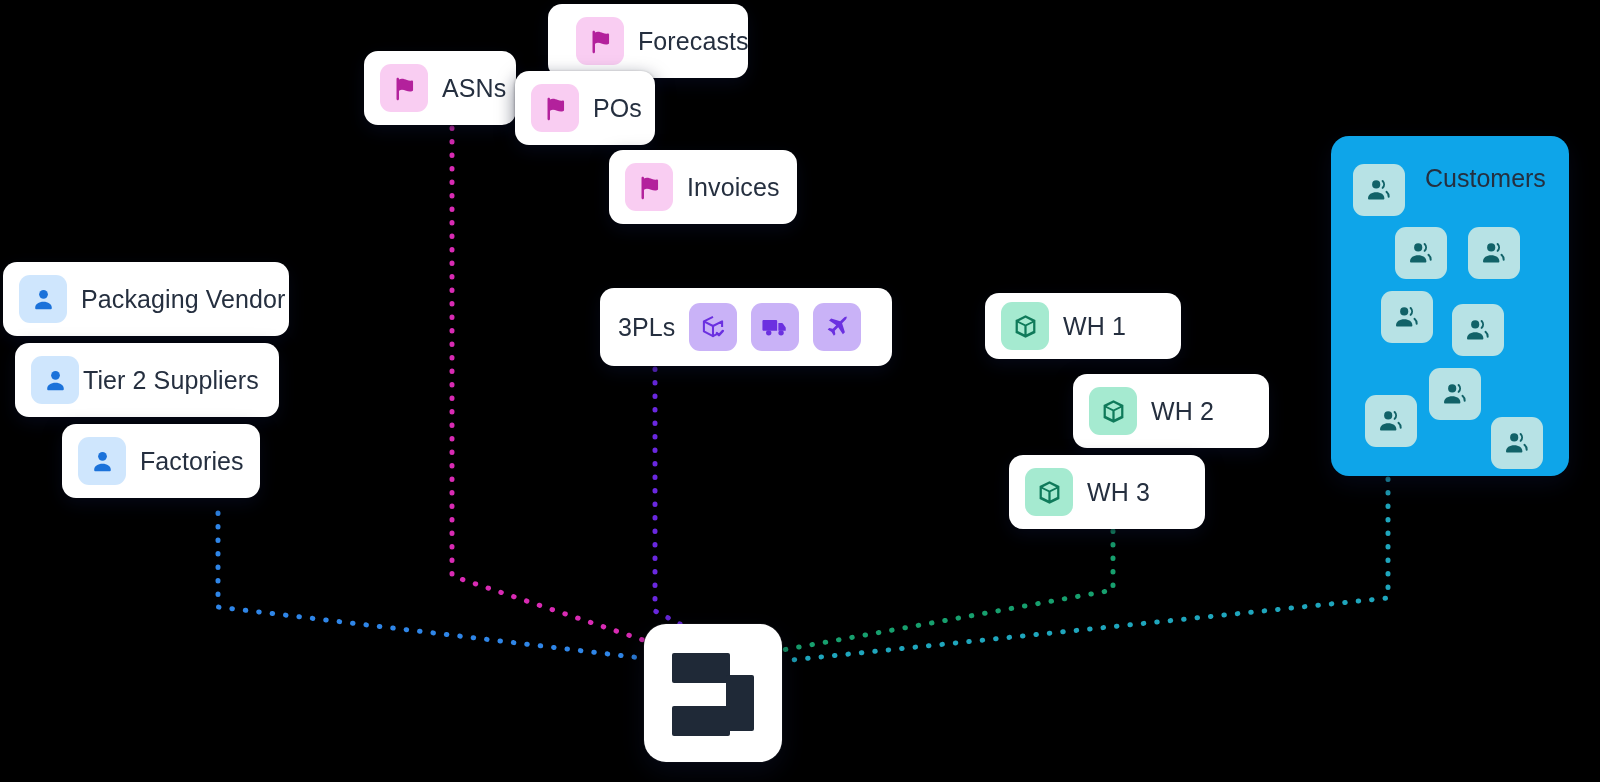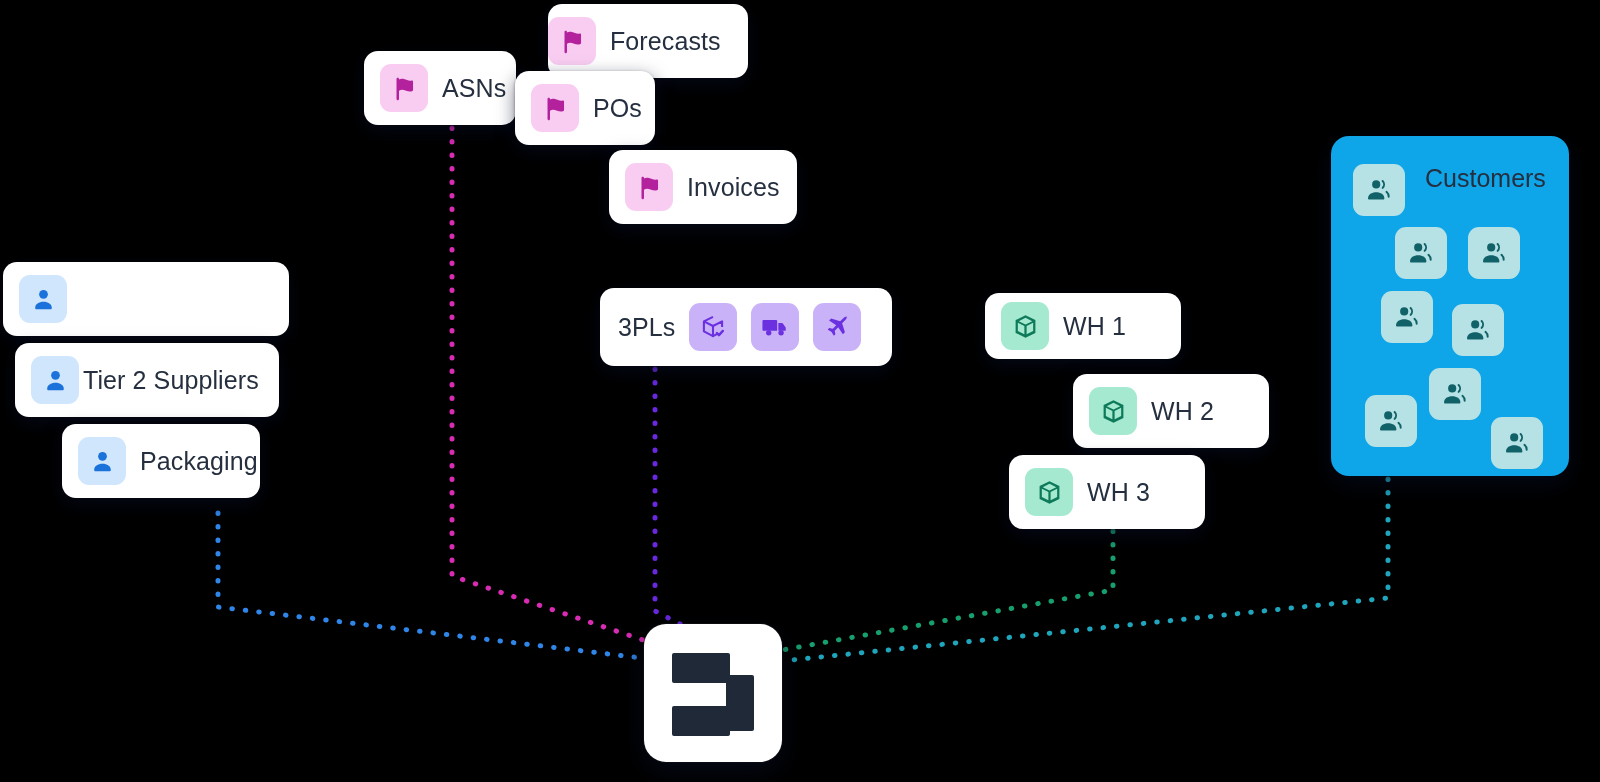--- a/index.html
+++ b/index.html
@@ -66,40 +66,41 @@
   </svg>
 
   <div id="cards-layer">
       <div class="card" style="left: 3px; top: 262px; width: 286px; height: 74px; padding: 0px 16px; gap: 14px; z-index: 10;">
         <span class="tile" style="background: rgb(207, 230, 253); width: 48px; height: 48px;">
           <svg width="27" height="27" viewBox="0 0 24 24">
             <circle cx="12" cy="7.4" r="3.9" fill="#1b72da"></circle>
             <path fill="#1b72da" d="M4.6 19.6c0-3.6 3.3-5.6 7.4-5.6s7.4 2 7.4 5.6c0 .7-.5 1.1-1.2 1.1H5.8c-.7 0-1.2-.4-1.2-1.1z"></path>
           </svg>
         </span>
+        <span class="label">Packaging Vendor</span>
       </div>
       <div class="card" style="left: 15px; top: 343px; width: 264px; height: 74px; padding: 0px 16px; gap: 4px; z-index: 11;">
         <span class="tile" style="background: rgb(207, 230, 253); width: 48px; height: 48px;">
           <svg width="27" height="27" viewBox="0 0 24 24">
             <circle cx="12" cy="7.4" r="3.9" fill="#1b72da"></circle>
             <path fill="#1b72da" d="M4.6 19.6c0-3.6 3.3-5.6 7.4-5.6s7.4 2 7.4 5.6c0 .7-.5 1.1-1.2 1.1H5.8c-.7 0-1.2-.4-1.2-1.1z"></path>
           </svg>
         </span>
         <span class="label">Tier 2 Suppliers</span>
       </div>
       <div class="card" style="left: 62px; top: 424px; width: 198px; height: 74px; padding: 0px 16px; gap: 14px; z-index: 12;">
         <span class="tile" style="background: rgb(207, 230, 253); width: 48px; height: 48px;">
           <svg width="27" height="27" viewBox="0 0 24 24">
             <circle cx="12" cy="7.4" r="3.9" fill="#1b72da"></circle>
             <path fill="#1b72da" d="M4.6 19.6c0-3.6 3.3-5.6 7.4-5.6s7.4 2 7.4 5.6c0 .7-.5 1.1-1.2 1.1H5.8c-.7 0-1.2-.4-1.2-1.1z"></path>
           </svg>
         </span>
-        <span class="label">Packaging</span>
-      </div>
-      <div class="card" style="left: 548px; top: 4px; width: 200px; height: 74px; padding: 0px 0; gap: 14px; z-index: 20;">
+        <span class="label">Factories</span>
+      </div>
+      <div class="card" style="left: 548px; top: 4px; width: 200px; height: 74px; padding: 0px 28px; gap: 14px; z-index: 20;">
         <span class="tile" style="background: rgb(249, 205, 242); width: 48px; height: 48px;">
           <svg width="27" height="27" viewBox="0 0 24 24">
             <path fill="#b3219c" d="M6 2.5c.6 0 1.1.5 1.1 1.1V4c2.6-1.2 5-.2 7.1.5 1.6.5 2.9.9 4.1.4.6-.3 1.3.2 1.3.9v7.6c0 .4-.2.8-.6.9-2 .9-3.9.3-5.6-.3-2.2-.7-4-1.3-6.3-.1v7.5c0 .6-.5 1.1-1.1 1.1s-1.1-.5-1.1-1.1V3.6c0-.6.5-1.1 1.1-1.1z"></path>
           </svg>
         </span>
         <span class="label">Forecasts</span>
       </div>
       <div class="card" style="left: 364px; top: 51px; width: 152px; height: 74px; padding: 0px 16px; gap: 14px; z-index: 21;">
         <span class="tile" style="background: rgb(249, 205, 242); width: 48px; height: 48px;">
           <svg width="27" height="27" viewBox="0 0 24 24">

